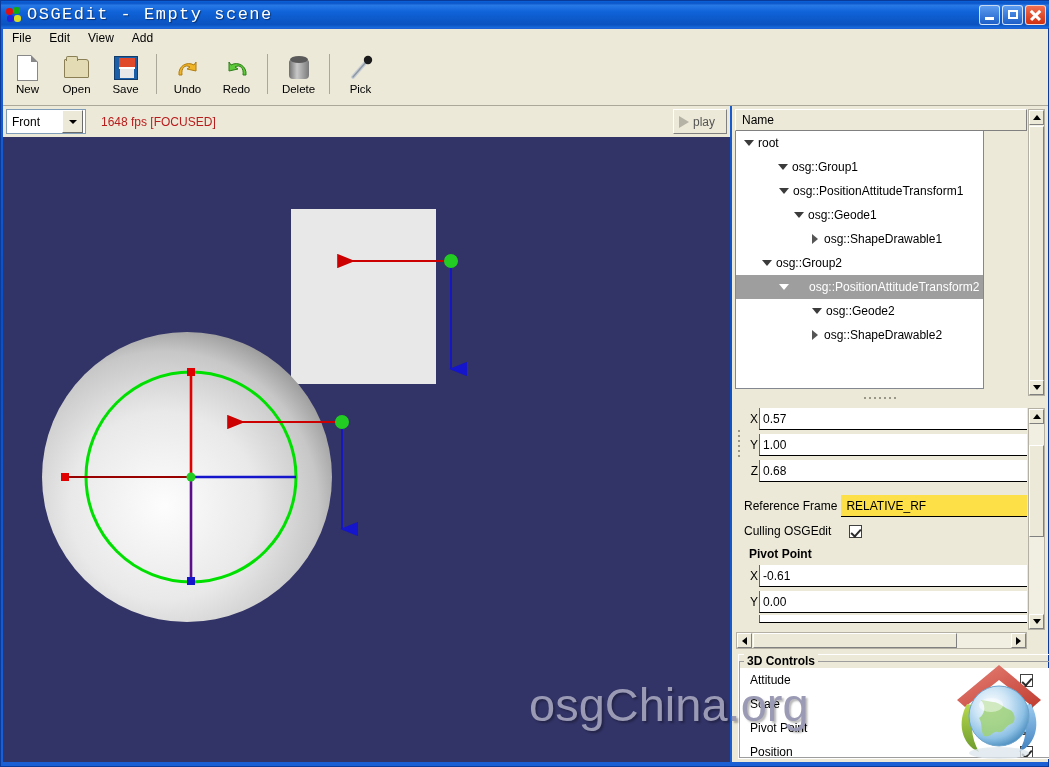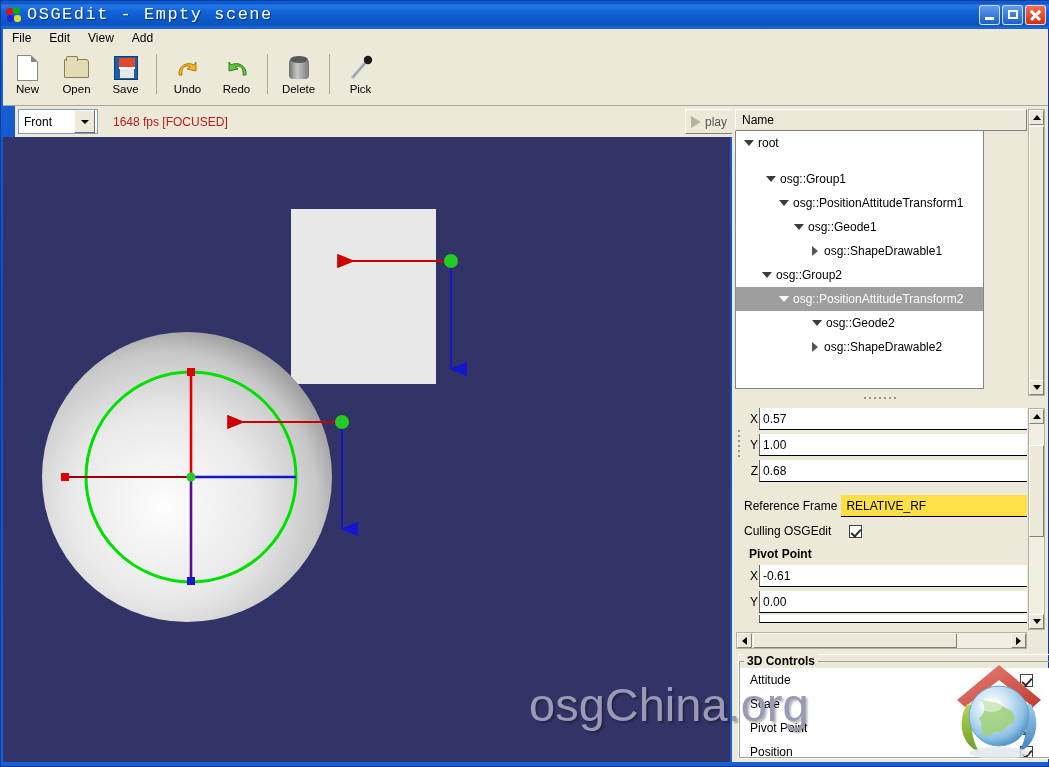--- a/index.html
+++ b/index.html
@@ -125,21 +125,21 @@
   .ico-save::after{content:"";position:absolute;left:5px;bottom:1px;width:14px;height:9px;background:#e8e8e8;}
   .arrow-svg{position:absolute;left:0;top:0;}
   .ico-del{width:20px;height:24px;margin:2px auto 0;position:relative;}
   .ico-del::before{content:"";position:absolute;left:0;top:4px;width:20px;height:19px;
     background:linear-gradient(to right,#6f6f6f,#c8c8c8 40%,#7a7a7a);border-radius:2px 2px 4px 4px;}
   .ico-del::after{content:"";position:absolute;left:1px;top:0px;width:18px;height:7px;
     background:#5a5a5a;border-radius:50%;}
 
   
   #vp-toolbar {
-    position:absolute; left:14px; top:105px;
+    position:absolute; left:2px; top:105px;
     width:727px; height:31px;
     background:#ece9d8;
     display:flex; align-items:center;
   }
   #view-combo {
     margin-left:3px; width:80px; height:25px;
     background:#fff; border:1px solid #7f9db9;
     display:flex; align-items:center; box-sizing:border-box;
   }
   #view-combo .cv { flex:1; padding-left:5px; font-size:12px; color:#000;}
@@ -490,21 +490,21 @@
       </div>
       <div id="tree-body">
 
         <div class="tnode" style="padding-left:6px;">
           <div class="texp open">
               <span class="tri-d"></span>
             </div>
           <span class="tlabel">root</span>
         </div>
 
-        <div class="tnode" style="padding-left:28px;margin-top:12px;">
+        <div class="tnode" style="padding-left:40px;">
           <div class="texp open">
               <span class="tri-d"></span>
             </div>
           <span class="tlabel">osg::Group1</span>
         </div>
 
         <div class="tnode" style="padding-left:41px;">
           <div class="texp open">
               <span class="tri-d"></span>
             </div>
@@ -525,21 +525,21 @@
           <span class="tlabel">osg::ShapeDrawable1</span>
         </div>
 
         <div class="tnode" style="padding-left:24px;">
           <div class="texp open">
               <span class="tri-d"></span>
             </div>
           <span class="tlabel">osg::Group2</span>
         </div>
 
-        <div class="tnode sel" style="padding-left:41px;">
+        <div class="tnode sel" style="padding-left:41px;gap:16px;">
           <div class="texp open">
               <span class="tri-d" style="border-top-color:#fff;"></span>
             </div>
           <span class="tlabel">osg::PositionAttitudeTransform2</span>
         </div>
 
         <div class="tnode" style="padding-left:74px;">
           <div class="texp open">
               <span class="tri-d"></span>
             </div>

